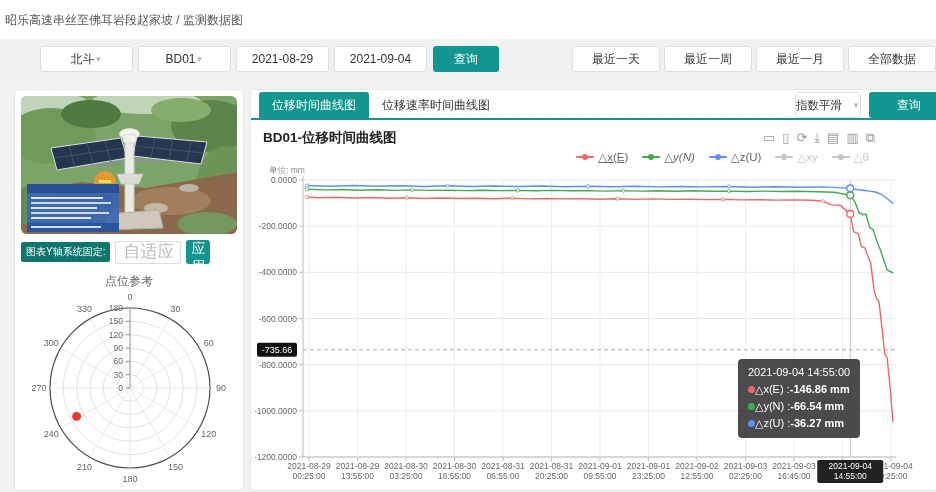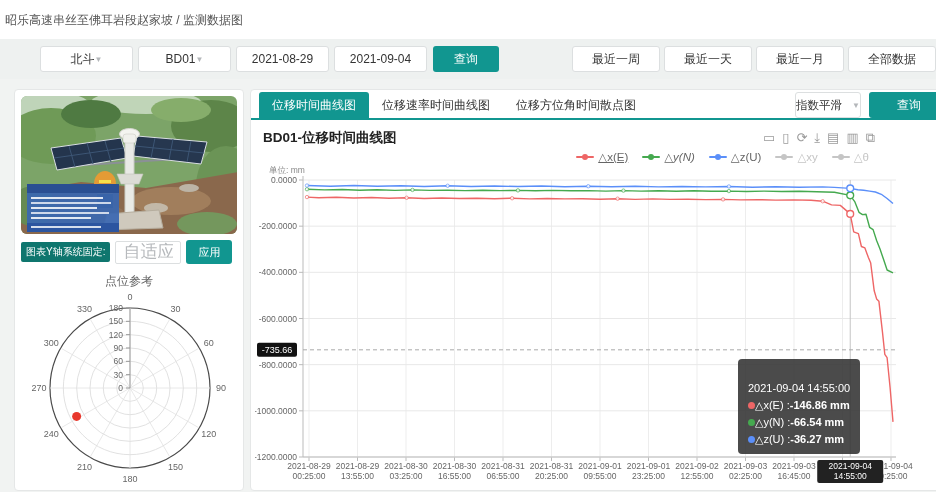--- a/index.html
+++ b/index.html
@@ -13,40 +13,40 @@
   .query-btn{width:66px;margin-left:1px}
   .quick{margin-left:auto;display:flex;gap:4px}
   .qbtn{width:88px;height:26px;background:#fff;border:1px solid #dcdfe0;border-radius:3px;display:flex;align-items:center;justify-content:center;cursor:pointer;font-size:12px;color:#333;flex:none}
   .content{display:flex;margin:10px 0 0 14px;gap:6px}
   .left-card{width:230px;height:402px;background:#fff;border:1px solid #e5e7e7;border-radius:4px;overflow:hidden;flex:none}
   .photo-wrap{margin:6px;border-radius:6px;overflow:hidden;height:138px}
   .yaxis-row{display:flex;align-items:center;margin:6px 6px 0 6px;gap:5px}
   .chip{background:#0f766e;color:#fff;font-size:10px;padding:0 5px;height:20px;display:flex;align-items:center;border-radius:2px;white-space:nowrap}
   .yaxis-input{width:66px;height:23px;border:1px solid #dcdfe0;border-radius:2px;font-size:17px;padding:0 7px;color:#333;font-family:inherit}
   .yaxis-input::placeholder{color:#b6b9bc}
-  .apply-btn{height:24px;width:46px;font-size:11px}
+  .apply-btn{height:24px;width:24px;font-size:14px}
   .point-ref{text-align:center;color:#666;font-size:12px;margin:9px 0 2px}
   .polar-wrap{display:flex;justify-content:center}
   .main-card{width:700px;height:402px;background:#fff;border:1px solid #e5e7e7;border-radius:4px;position:relative;flex:none;overflow:hidden}
   .tab-bar{display:flex;align-items:flex-end;border-bottom:2px solid #119690;padding:4px 0 0 8px;position:relative;height:30px}
   .tab{padding:0 13px;height:26px;line-height:26px;font-size:12px;color:#333;cursor:pointer;border-radius:3px 3px 0 0;white-space:nowrap}
   .tab.active{background:#119690;color:#fff}
   .tab-right{position:absolute;right:0;top:2px;display:flex;gap:8px;align-items:center}
   .smooth-sel{width:66px;height:26px;background:#fff;border:1px solid #dcdfe0;border-radius:3px;display:flex;align-items:center;justify-content:space-between;gap:5px;font-size:11.5px;cursor:pointer}
   .tab-query{width:80px}
   .title-row{display:flex;align-items:center;justify-content:space-between;padding:9px 74px 0 12px}
   .chart-title{font-size:13.5px;font-weight:bold;color:#222}
   .toolbox{display:flex;gap:7px;color:#9a9a9a;font-size:13px}
   .tb-icon{cursor:pointer;line-height:14px}
   .legend{display:flex;gap:14px;justify-content:flex-end;padding-right:80px;align-items:center;font-size:11.5px;color:#666;height:17px;margin-top:1px}
   .lg-item{display:flex;align-items:center;gap:4px;cursor:pointer}
   .lg-mark{position:relative;width:18px;height:2px;border-radius:1px;display:inline-block}
   .lg-dot{position:absolute;left:6px;top:-2px;width:6px;height:6px;border-radius:50%}
   .chart-area{position:relative;margin:1px 0 0 4px}
-  .tooltip{position:absolute;left:483px;top:193px;background:rgba(50,50,50,.88);border-radius:4px;color:#fff;padding:21px 10px 6px;font-size:11px;line-height:17px;pointer-events:none;white-space:nowrap}
+  .tooltip{position:absolute;left:483px;top:193px;background:rgba(50,50,50,.88);border-radius:4px;color:#fff;padding:5px 10px 6px;font-size:11px;line-height:17px;pointer-events:none;white-space:nowrap}
   .tt-row{display:flex;align-items:center;}
   .tt-dot{width:7px;height:7px;border-radius:50%;flex:none}
   .tt-val{font-weight:bold}
 </style>
 </head>
 <body>
 
 <div class="breadcrumb">昭乐高速串丝至佛耳岩段赵家坡 / 监测数据图</div>
 
 <div class="toolbar">
@@ -59,22 +59,22 @@
     <span class="caret">▼</span>
   </div>
   <div class="datebox">
     <span>2021-08-29</span>
   </div>
   <div class="datebox">
     <span>2021-09-04</span>
   </div>
   <button class="btn-teal query-btn">查询</button>
   <div class="quick" id="quick-ranges">
+      <div class="qbtn">最近一天</div>
       <div class="qbtn">最近一周</div>
-      <div class="qbtn">最近一天</div>
       <div class="qbtn">最近一月</div>
       <div class="qbtn">全部数据</div>
     </div>
 </div>
 
 <div class="content">
 
   <aside class="left-card">
     <div class="photo-wrap">
       <svg width="218" height="138" viewBox="0 0 218 138">
@@ -180,21 +180,20 @@
           <circle cx="58.630723276082634" cy="124.37694779505829" r="4.5" fill="#e8372c"></circle>
         </svg>
     </div>
   </aside>
 
   <section class="main-card">
     <div class="tab-bar">
       <div id="tabs" style="display:flex">
           <div class="tab active">位移时间曲线图</div>
           <div class="tab">位移速率时间曲线图</div>
-          <div class="tab">位移方位角时间散点图</div>
         </div>
       <div class="tab-right">
         <div class="smooth-sel">
           <span>指数平滑</span>
           <span class="caret">▼</span>
         </div>
         <button class="btn-teal tab-query">查询</button>
       </div>
     </div>
     <div class="title-row">

